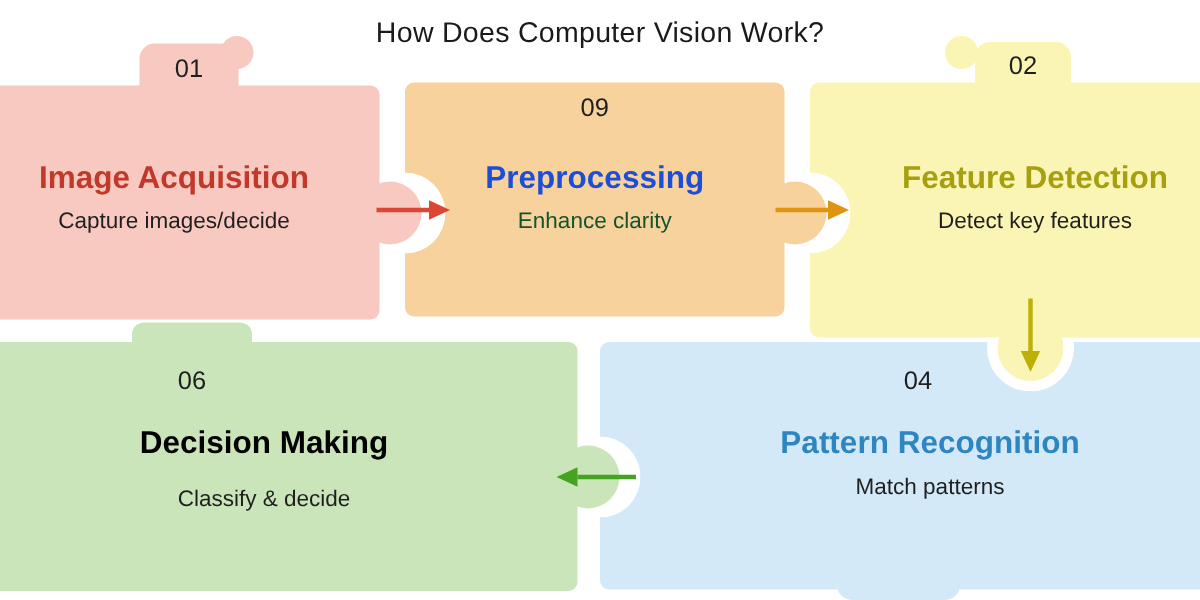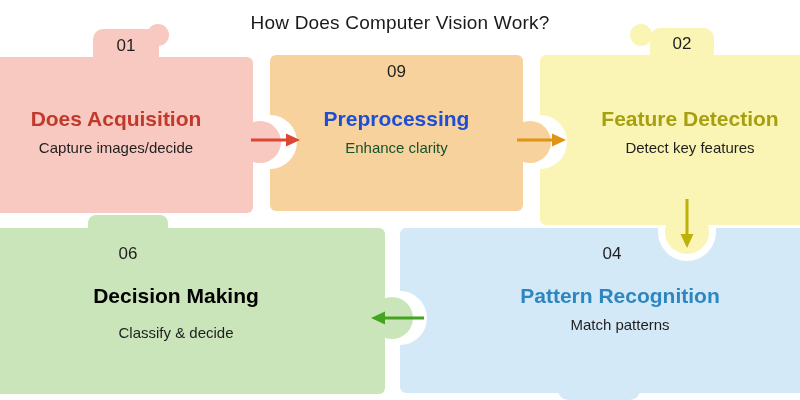--- a/index.html
+++ b/index.html
@@ -79,21 +79,21 @@
 <div class="canvas">
 
   <div class="title" style="color: rgb(26, 26, 26);">How Does Computer Vision Work?</div>
 
   <div class="block" id="b1" style="background: rgb(248, 201, 192);"></div>
   <div class="tab" id="b1-tab" style="background: rgb(248, 201, 192);"></div>
   <div class="bump" id="b1-bump" style="background: rgb(248, 201, 192);"></div>
   <div class="notch" id="b2-notchL"></div>
   <div class="knob" id="b1-knob" style="background: rgb(248, 201, 192);"></div>
   <div class="num" id="b1-num" style="color: rgb(31, 31, 31);">01</div>
-  <div class="heading" id="b1-head" style="color: rgb(192, 57, 43);">Does Acquisition</div>
+  <div class="heading" id="b1-head" style="color: rgb(192, 57, 43);">Image Acquisition</div>
   <div class="sub" id="b1-sub" style="color: rgb(31, 31, 31);">Capture images/decide</div>
 
   <div class="block" id="b2" style="background: rgb(247, 210, 156);"></div>
   <div class="notch" id="b3-notchL"></div>
   <div class="knob" id="b2-knob" style="background: rgb(247, 210, 156);"></div>
   <div class="num" id="b2-num" style="color: rgb(31, 31, 31);">09</div>
   <div class="heading" id="b2-head" style="color: #1d4ed8; text-align: center;">Preprocessing</div>
   <div class="sub" id="b2-sub" style="color: #14532d;">Enhance clarity</div>
 
   <div class="block" id="b3" style="background: rgb(250, 245, 180);"></div>

